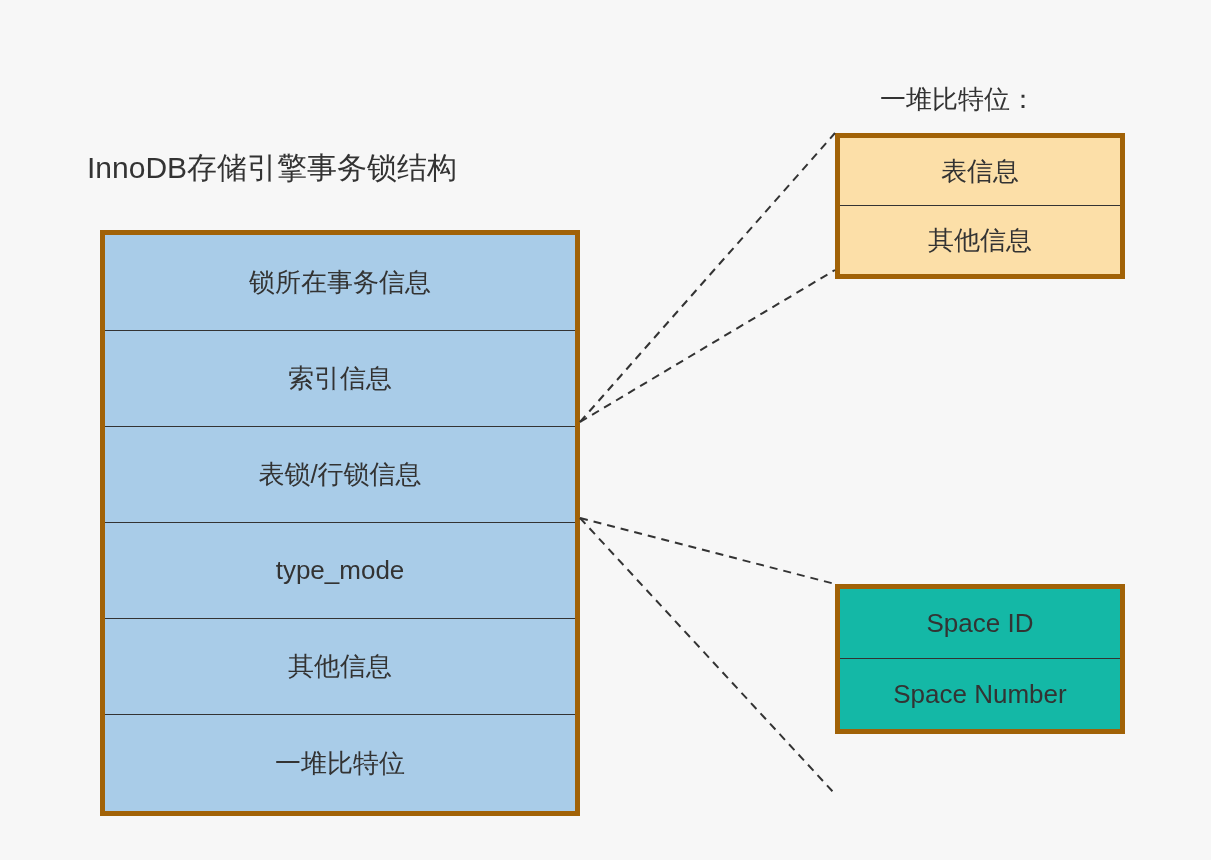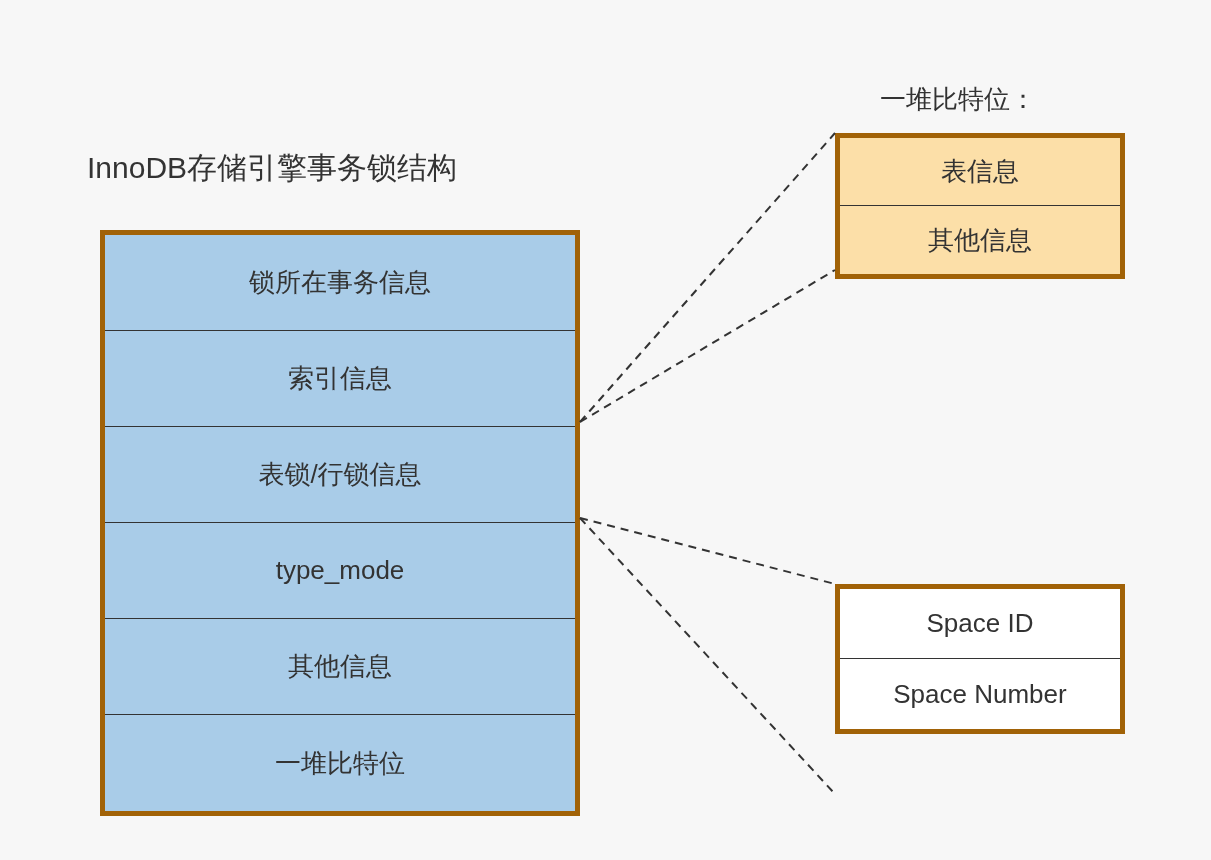--- a/index.html
+++ b/index.html
@@ -60,21 +60,21 @@
     background: #fcdfa8;
   }
   .row-box {
     left: 835px;
     top: 584px;
     width: 290px;
     background: #f8c9cf;
   }
   .row-box .cell {
     height: 70px;
-    background: #ffffff;
+    background: #14b8a6;
   }
   svg.lines {
     position: absolute;
     left: 0;
     top: 0;
     width: 1211px;
     height: 860px;
     pointer-events: none;
   }
 </style>

